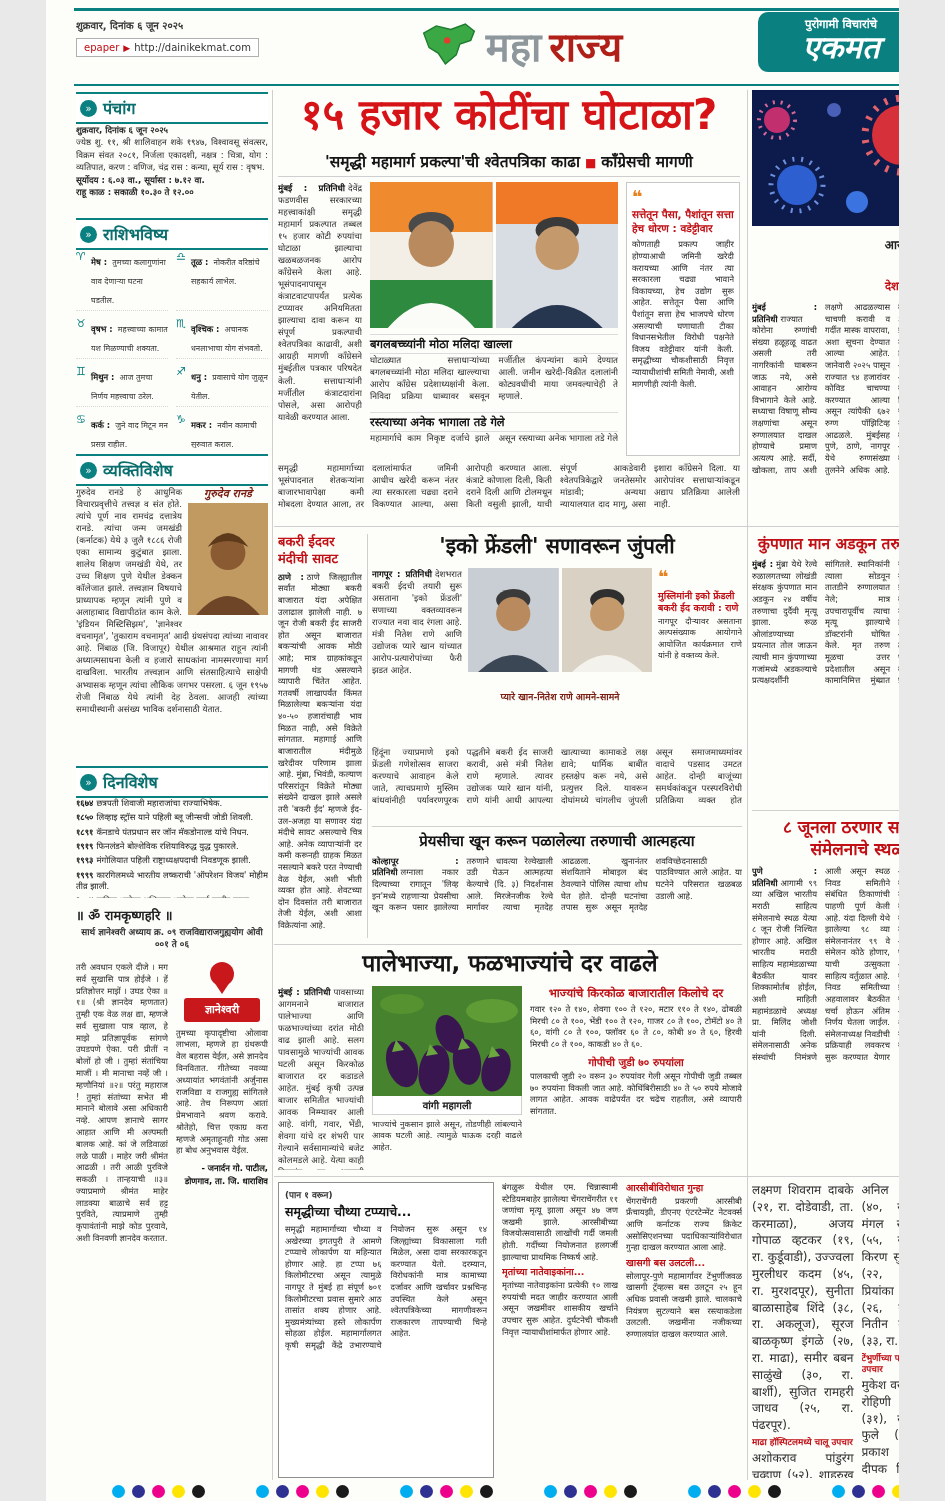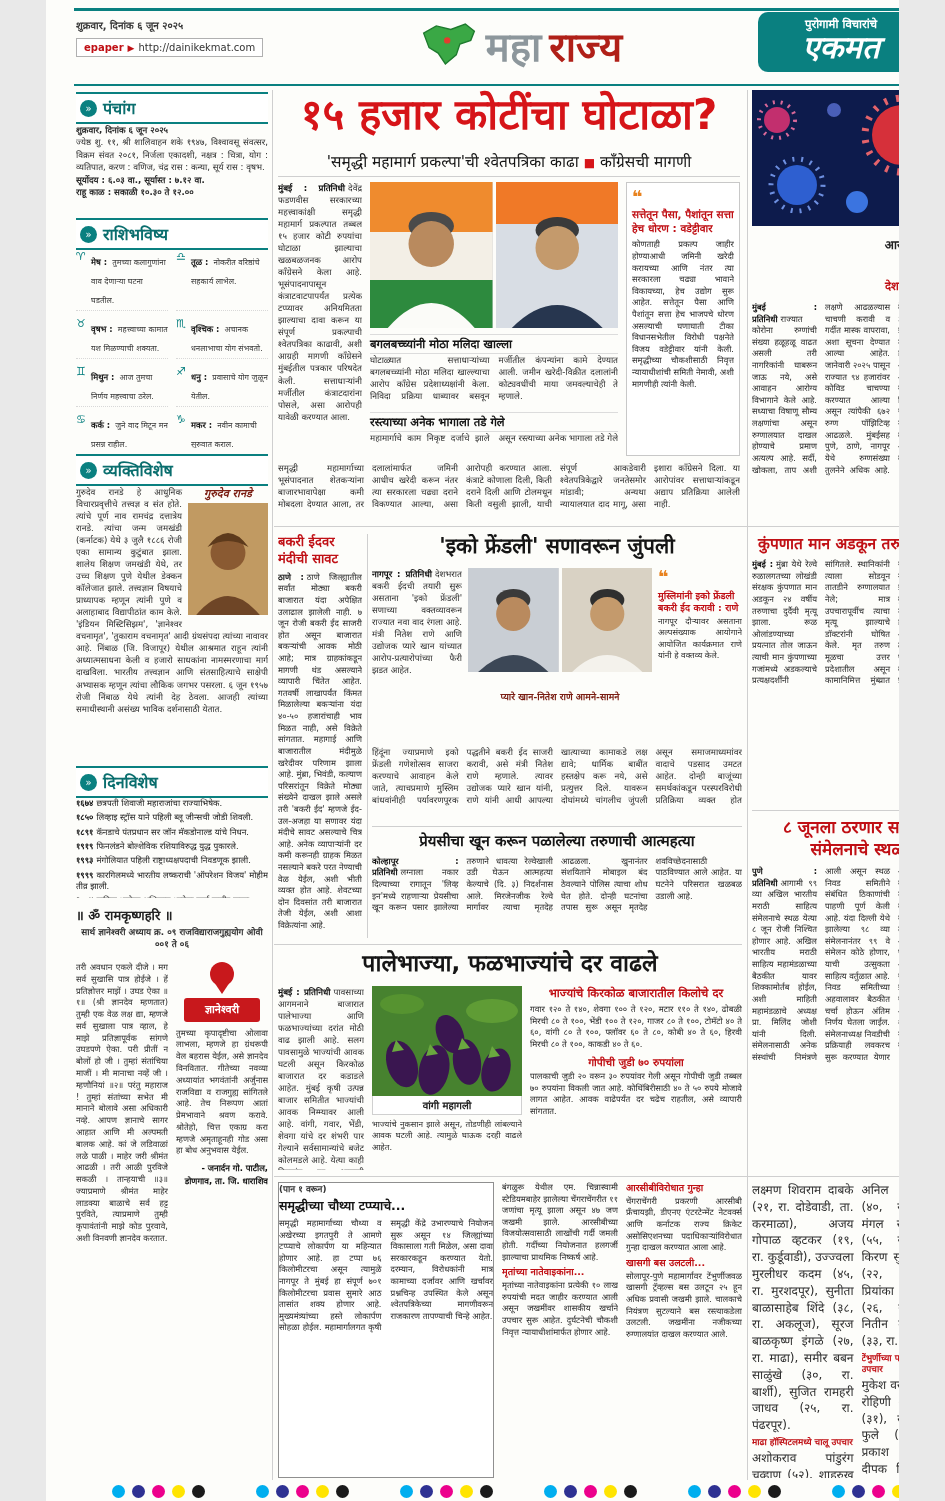--- a/index.html
+++ b/index.html
@@ -8,21 +8,21 @@
   .page{position:relative;width:853px;height:1501px;margin:0 auto;background:#fdfdfa;color:#1c1c1c;overflow:hidden;}
   .abs{position:absolute;}
   .rule{background:#0a8080;}
   .grule{background:#cfcfcf;}
   .body-text{font-size:8.6px;line-height:1.4;text-align:justify;color:#2a2a2a;overflow:hidden;}
   .dl{font-weight:bold;color:#101010;margin-right:3px;}
   .redsub{color:#c01015;font-weight:bold;font-size:9.5px;margin:3px 0 2px;line-height:1.25;}
   
   .hdr-date{font-size:10px;color:#3a3a3a;font-weight:bold;}
   .epaper-box{margin-top:6px;border:1px solid #b0b0b0;padding:3px 7px;display:inline-flex;align-items:center;gap:4px;font-size:10px;background:#fff;}
-  .ep-label{color:#c01015;font-weight:bold;text-align:right;}
+  .ep-label{color:#c01015;font-weight:normal;text-align:right;}
   .ep-arrow{color:#c01015;font-size:9px;}
   .ep-url{color:#333;}
   .masthead{display:flex;align-items:center;gap:8px;justify-content:center;}
   .mh-maha{font-size:40px;font-weight:bold;color:#8d979c;}
   .mh-rajya{font-size:40px;font-weight:bold;color:#b02018;}
   .brand-box{background:#0a8080;border-radius:10px;color:#fff;text-align:center;padding:4px 6px 6px;}
   .brand-tag{font-size:11.5px;font-weight:bold;}
   .brand-name{font-family:"DejaVu Serif",serif;font-style:italic;font-weight:bold;font-size:31px;line-height:1.05;}
   .pageno-box{border:2px solid #0a8080;color:#0a6e6e;font-size:20px;font-weight:bold;display:flex;align-items:center;justify-content:center;background:#fff;}
   
@@ -42,21 +42,21 @@
   .din-y{font-weight:bold;color:#101010;margin-right:3px;}
   .om{font-weight:bold;font-size:13px;text-align:left;color:#222;}
   .dn-sub{font-weight:bold;font-size:8.8px;text-align:center;color:#333;margin-top:3px;line-height:1.35;}
   .dn-col{position:absolute;width:92px;font-size:8.3px;line-height:1.42;text-align:justify;color:#2e2e2e;overflow:hidden;}
   .badge-pin{width:24px;height:24px;background:#c8181c;border-radius:50%;margin:0 auto;position:relative;}
   .badge-pin:after{content:"";position:absolute;left:50%;top:20px;transform:translateX(-50%);border:8px solid transparent;border-top:12px solid #c8181c;}
   .badge-label{margin:12px auto 6px;background:#c8181c;color:#fff;font-weight:bold;font-size:11px;text-align:center;padding:4px 2px;border-radius:3px;width:76px;}
   .dn-sign{font-weight:bold;font-size:8.4px;margin-top:6px;text-align:right;color:#111;}
   
   .lead-headline{font-size:42px;font-weight:bold;color:#d61418;text-align:center;line-height:1.1;}
-  .lead-subhead{font-size:15.5px;font-weight:normal;color:#151515;text-align:center;}
+  .lead-subhead{font-size:15.5px;font-weight:bold;color:#151515;text-align:center;}
   .sq{color:#d61418;font-size:12px;margin:0 5px;}
   .subhead-sm{font-weight:bold;font-size:11.5px;color:#141414;border-top:1px solid #dcdcdc;border-bottom:1px solid #dcdcdc;padding:2px 0;line-height:1.25;}
   .quote-box{border:1px solid #c8c8c8;padding:5px;background:#fff;}
   .qicon{color:#e8821e;font-size:18px;line-height:1;font-weight:bold;}
   .qtitle{color:#c01015;font-weight:bold;font-size:10.5px;line-height:1.3;margin:2px 0 4px;}
   .cv-head{font-size:16.5px;font-weight:bold;color:#0d6da6;line-height:1.25;}
   .cv-kick{font-weight:bold;font-size: 12px;color:#222;text-align:center;line-height:1.3;}
   .cv-death{color:#c01015;font-weight:bold;font-size:11.5px;text-align:center;margin-top:6px;}
   .head-red-md{color:#c01015;font-weight:bold;font-size:13px;line-height:1.3;}
   .head-dark-lg{color:#151515;font-weight:bold;font-size:21px;text-align:center;line-height:1.2;}
@@ -67,21 +67,21 @@
   .cap{font-weight:bold;font-size:9.3px;color:#7a1d12;text-align:center;margin-top:18px;}
   .cols-2{columns:2;column-gap:9px;}
   .cols-3{columns:3;column-gap:8px;}
   .cols-4{columns:4;column-gap:8px;}
   .cols-5{columns:5;column-gap:8px;}
   .photo{background:#ddd;overflow:hidden;}
   .photo svg{display:block;width:100%;height:100%;}
   .imgcap{border:1px solid #d0d0d0;border-top:none;background:#fff;font-weight:bold;font-size:10px;text-align:center;padding:2px 0;color:#222;}
   .ptitle{color:#c01015;font-weight:bold;font-size:11.5px;text-align:center;line-height:1.3;margin-bottom:3px;}
   .gopi{color:#c01015;font-weight:bold;font-size:10.5px;text-align:center;margin:4px 0 2px;}
-  .samr-box{border:1.5px solid #8f8f8f;padding:0;background:#fff;}
+  .samr-box{border:1.5px solid #8f8f8f;padding:6px;background:#fff;}
   .kicker{font-weight:bold;font-size:8.8px;color:#333;}
   .samr-head{font-weight:bold;font-size:12.5px;color:#151515;margin:2px 0 4px;}
   .split2{display:flex;gap:8px;}
   .split2 > div{flex:1;overflow:hidden;}
   .tiny{font-size:12px;line-height:1.4;text-align:justify;color:#2e2e2e;}
   
   .dots{display:flex;justify-content:space-around;align-items:center;padding:0 40px;}
   .dgroup{display:flex;gap:7px;}
   .dot{width:13px;height:13px;border-radius:50%;}
   .d-cyan{background:#00aeef;}.d-blue{background:#2e3192;}.d-mag{background:#ec008c;}.d-yel{background:#ffe400;}.d-blk{background:#1a1a1a;}

